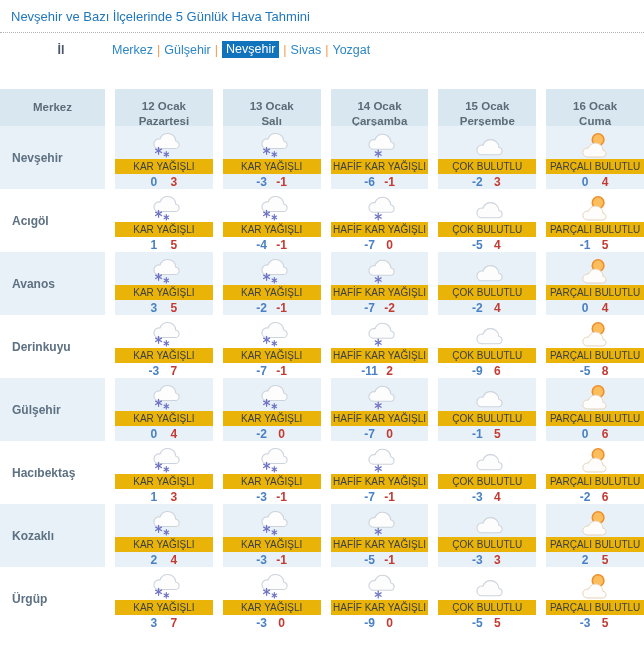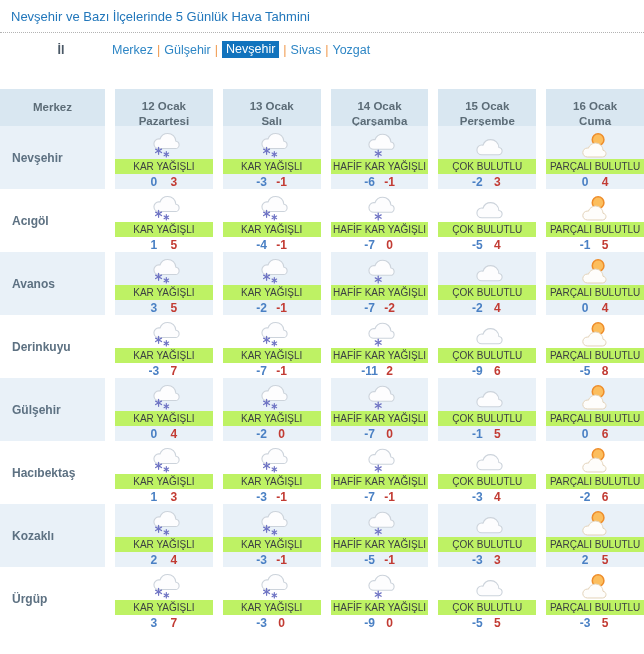--- a/index.html
+++ b/index.html
@@ -37,21 +37,21 @@
   .district{
     display:flex;align-items:center;padding-left:12px;
     font-size:12px;font-weight:bold;color:var(--district_text);
   }
   .row.shaded .cellbg{background:var(--row_shade);}
   .fcell{display:flex;flex-direction:column;}
   .icon-area{height:33px;display:flex;align-items:flex-end;justify-content:center;}
   .wicon{width:42px;height:31px;display:block;}
   .desc{
     height:15px;line-height:15px;text-align:center;font-size:10px;
-    color:var(--desc_text);background:#bef264;white-space:nowrap;overflow:hidden;
+    color:var(--desc_text);background:#eab308;white-space:nowrap;overflow:hidden;
   }
   .temps{height:15px;display:flex;align-items:center;justify-content:center;font-size:12px;font-weight:bold;}
   .tmin{color:var(--temp_min);min-width:20px;text-align:center;}
   .tmax{color:var(--temp_max);min-width:20px;text-align:center;}
   .cloud{fill:#fdfdfe;stroke:#ccd3db;stroke-width:1.4;stroke-linejoin:round;}
   .cloud-warm{fill:#fefdfb;stroke:#e2d2b9;stroke-width:1.4;stroke-linejoin:round;}
   .sun{fill:#fcbe5d;stroke:#ee8d2b;stroke-width:2;}
   .flake{stroke:var(--flake);stroke-width:1.6;stroke-linecap:round;}
   .defs-holder{position:absolute;width:0;height:0;overflow:hidden;}
 </style>

